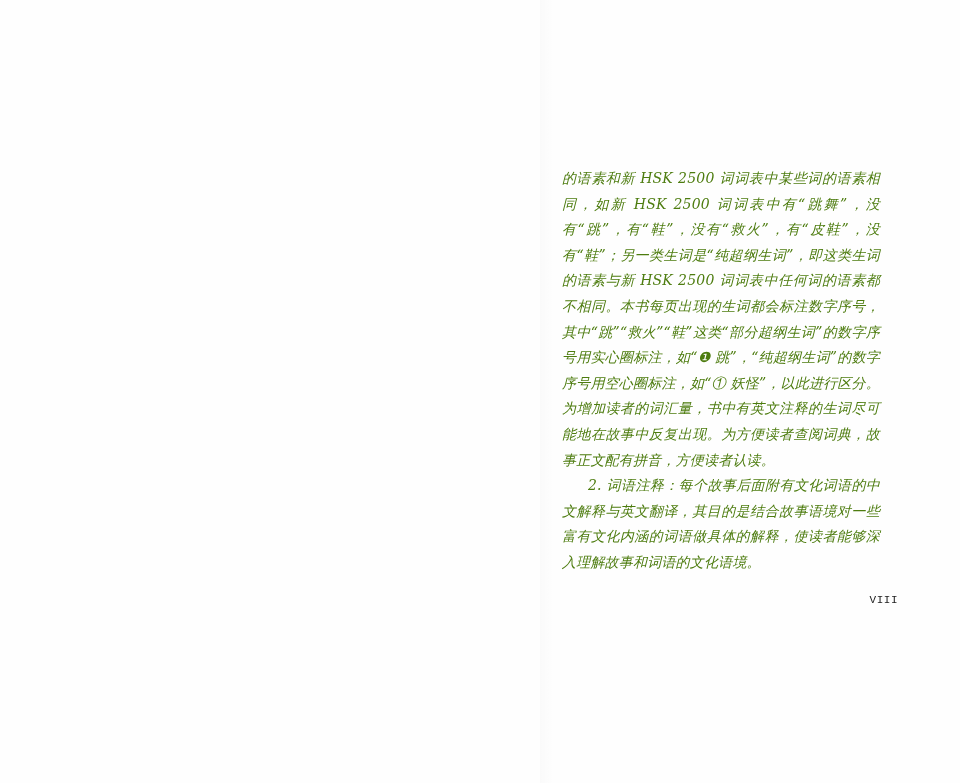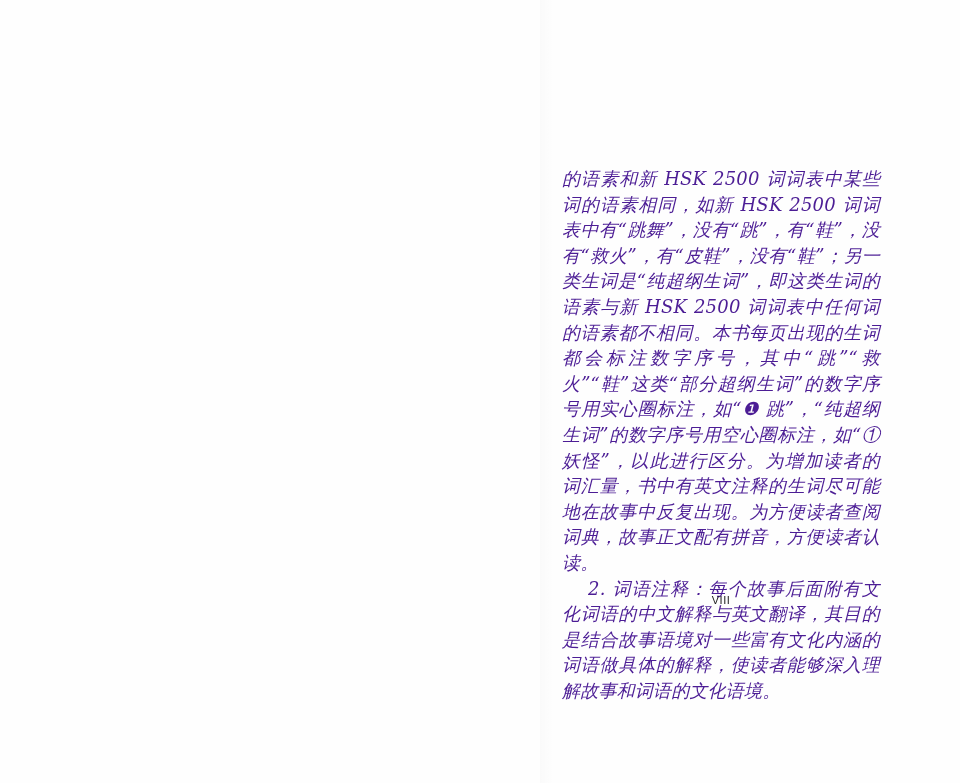--- a/index.html
+++ b/index.html
@@ -27,45 +27,45 @@
 
   #text-column {
     position: absolute;
     left: 562px;
     top: 166px;
     width: 318px;
   }
 
   .para {
     font-family: "DejaVu Serif", "Liberation Serif", serif;
-    font-size: 18px;
+    font-size: 14px;
     line-height: 25.6px;
-    color: #4c1d95;
+    color: #4d7c0f;
     text-align: justify;
     text-justify: inter-character;
     letter-spacing: 0.2px;
     margin: 0;
     font-style: italic;
   }
 
   .para + .para {
     margin-top: 0px;
   }
 
   .indent {
     text-indent: 26px;
   }
 
   #page-number {
     position: absolute;
-    left: 562px;
+    left: 580px;
     top: 594px;
     width: 318px;
-    text-align: center;
-    font-family: Liberation Sans, sans-serif;
+    text-align: right;
+    font-family: Liberation Mono, monospace;
     font-size: 11px;
     color: #222222;
     letter-spacing: 0.5px;
   }
 
   
   .edge-shade-left {
     position: absolute;
     left: 540px;
     top: 0;

